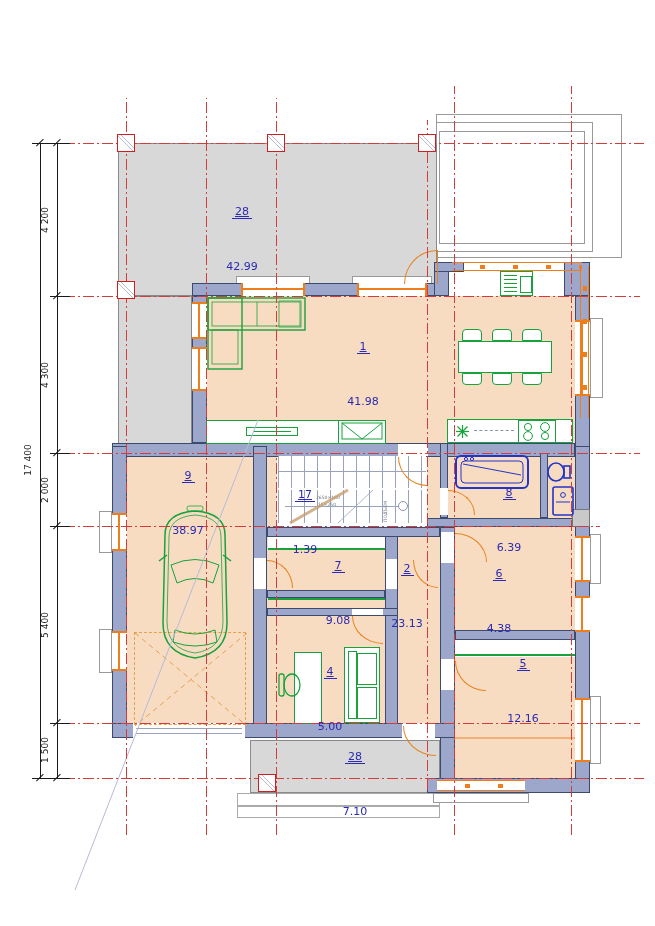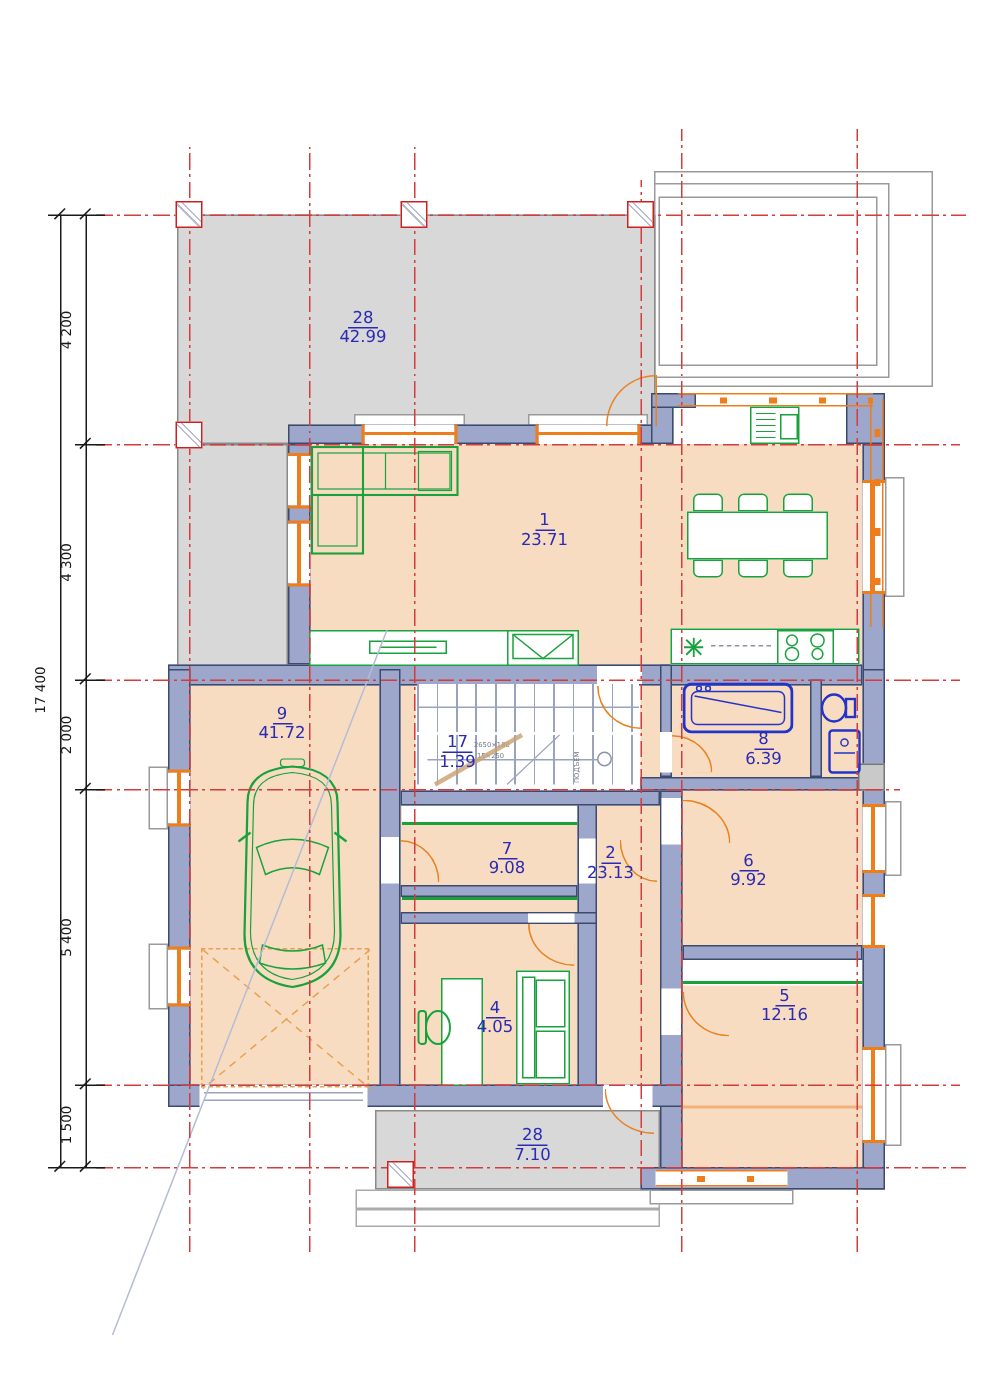--- a/index.html
+++ b/index.html
@@ -47,22 +47,22 @@
 
   
   .dimline{background:#1a1a1a;z-index:46;}
   .tick{width:10px;height:1.4px;background:#1a1a1a;transform:rotate(-45deg);z-index:46;}
   .dimlbl{font-size:9px;color:#1a1a1a;width:60px;height:12px;text-align:center;
           transform:rotate(-90deg);z-index:46;white-space:nowrap;}
 
   
   .room-label{z-index:50;width:64px;margin-left:-32px;text-align:center;color:#2a2ab2;
               font-size:11px;line-height:1.12;}
-  .room-label .num{display:inline-block;border-bottom:1px solid #2a2ab2;padding:0 3px;}
-  .room-label .area{display:block;}
+  .room-label .num{display:inline-block;border-bottom:1px solid #2a2ab2;padding:0 3px;text-decoration:underline;}
+  .room-label .area{display:block;margin-top:42px;}
 
   
   .furn{z-index:30;}
   .gbox{border:1.3px solid #17a23c;background:#fff;z-index:30;}
   .chair{width:20px;height:12px;border:1.2px solid #17a23c;background:#fff;z-index:29;}
   .treads{background:repeating-linear-gradient(90deg,#9aa3bd 0 1px,transparent 1px 13px),#fff;z-index:28;}
   .hairline{background:#9aa3bd;z-index:29;}
   .tinytext{font-size:4.5px;color:#707784;z-index:31;white-space:nowrap;}
   .vtext{writing-mode:vertical-rl;transform:rotate(180deg);}
   .dash-rect{border:1px dashed #e8a050;z-index:25;}
@@ -344,49 +344,49 @@
   <div class="abs dimlbl" style="left:16px;top:619px">5 400</div>
   <div class="abs dimlbl" style="left:16px;top:744px">1 500</div>
   <div class="abs dimlbl" style="left:-1px;top:454px">17 400</div>
 
   <div class="abs room-label" style="left:242px;top:206px">
     <span class="num">28</span>
     <span class="area">42.99</span>
   </div>
   <div class="abs room-label" style="left:363px;top:341px">
     <span class="num">1</span>
-    <span class="area">23.71</span>
+    <span class="area">41.98</span>
   </div>
   <div class="abs room-label" style="left:188px;top:470px">
     <span class="num">9</span>
-    <span class="area">41.72</span>
+    <span class="area">38.97</span>
   </div>
   <div class="abs room-label" style="left:305px;top:489px">
     <span class="num">17</span>
     <span class="area">1.39</span>
   </div>
   <div class="abs room-label" style="left:509px;top:487px">
     <span class="num">8</span>
     <span class="area">6.39</span>
   </div>
   <div class="abs room-label" style="left:338px;top:560px">
     <span class="num">7</span>
     <span class="area">9.08</span>
   </div>
   <div class="abs room-label" style="left:407px;top:563px">
     <span class="num">2</span>
     <span class="area">23.13</span>
   </div>
   <div class="abs room-label" style="left:499px;top:568px">
     <span class="num">6</span>
-    <span class="area">9.92</span>
+    <span class="area">4.38</span>
   </div>
   <div class="abs room-label" style="left:330px;top:666px">
     <span class="num">4</span>
-    <span class="area">4.05</span>
+    <span class="area">5.00</span>
   </div>
   <div class="abs room-label" style="left:523px;top:658px">
     <span class="num">5</span>
     <span class="area">12.16</span>
   </div>
   <div class="abs room-label" style="left:355px;top:751px">
     <span class="num">28</span>
     <span class="area">7.10</span>
   </div>
 

